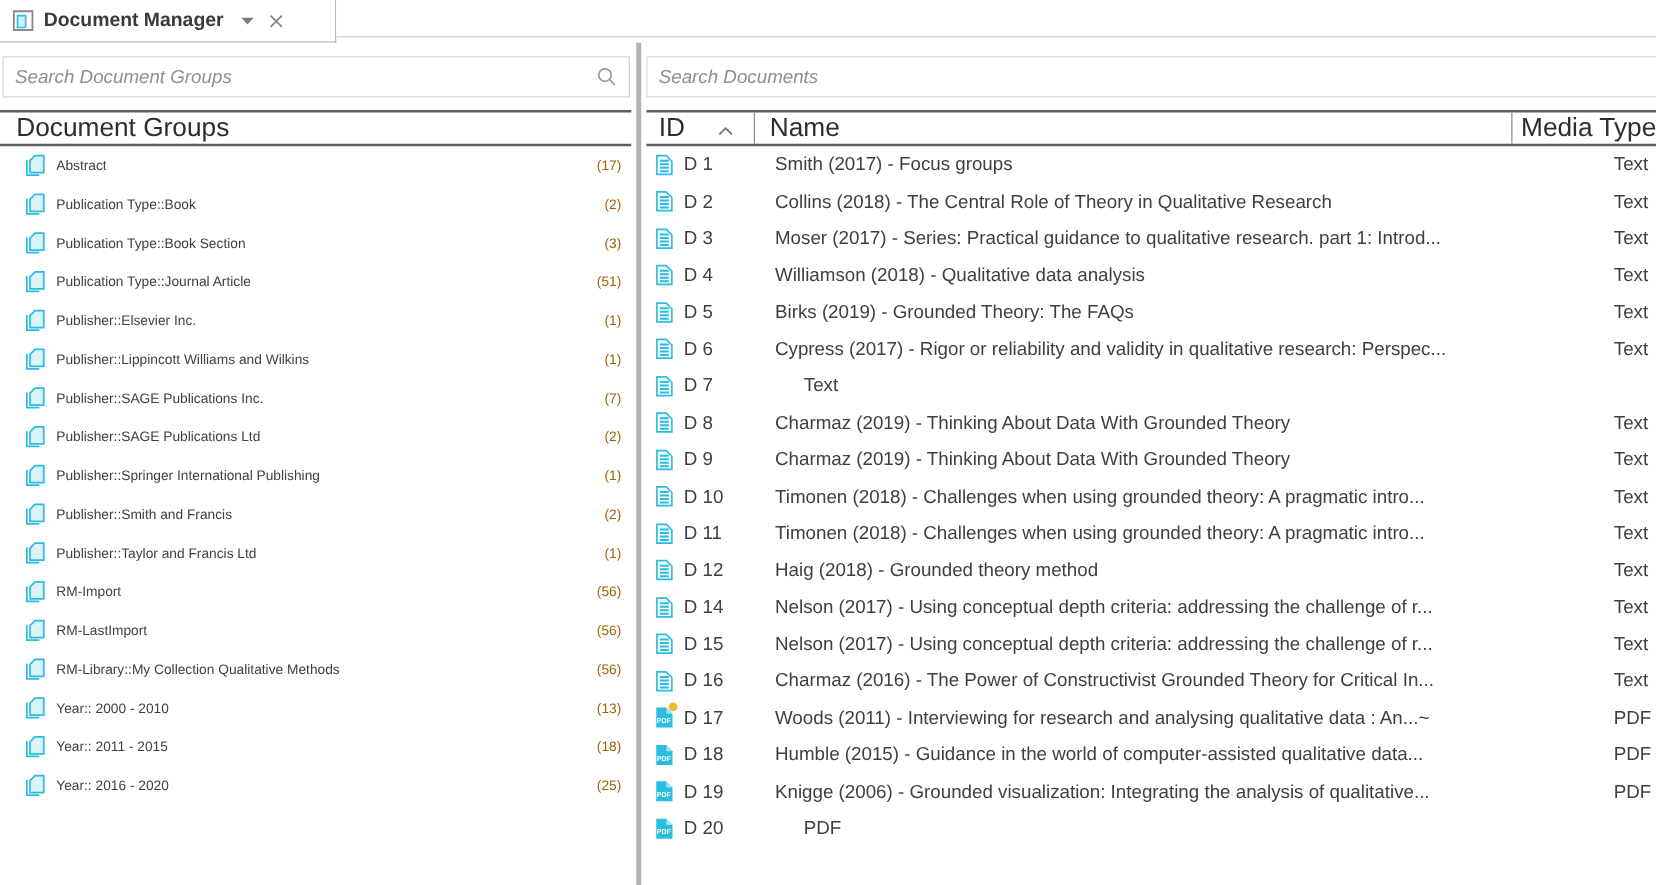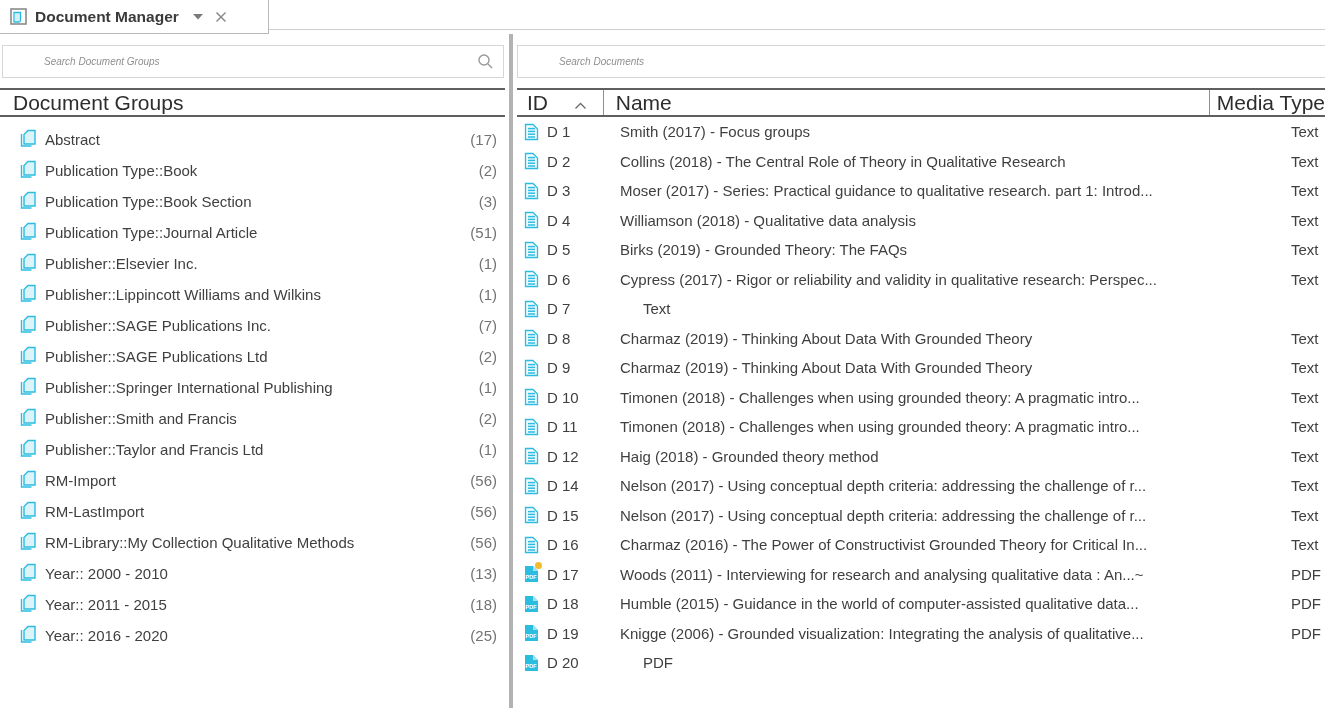--- a/index.html
+++ b/index.html
@@ -24,40 +24,40 @@
   .left-panel { width:505px; flex:0 0 505px; }
   .divider { width:12px; flex:0 0 12px; display:flex; justify-content:center; }
   .divider .bar { width:4px; background:#b3b3b3; height:100%; }
   .right-panel { flex:1; overflow:hidden; }
 
   
   .search-box { height:33px; border:1px solid #d6d6d6; margin:11px 1px 0 2px;
                 display:flex; align-items:center; padding:0 9px; background:#fff; }
   .right-panel .search-box { margin-left:0; margin-right:-10px; }
   .search-box input { flex:1; border:0; outline:0; background:transparent;
-                      font-family:inherit; font-size:10px; color:#4c1d95; min-width:0;margin-left:32px; }
+                      font-family:inherit; font-size:15px; color:#4c1d95; min-width:0; }
   .search-box input::placeholder { color:#8f8f8f; font-style:italic; opacity:1; }
   .search-icon { display:flex; align-items:center; margin-left:8px; }
 
   
   .panel-header { margin-top:10px; height:29px; border-top:2px solid #5f5f5f;
                   border-bottom:2px solid #5f5f5f; display:flex; align-items:stretch;
                   font-size:21px; color:#2d2d2d; }
   .left-panel .panel-header { align-items:center; padding-left:13px; }
   .hcell { display:flex; align-items:center; white-space:nowrap; }
   .hcell-id { width:91px; padding:0 16px 0 10px; border-right:1px solid #8f8f8f;
               justify-content:space-between; }
   .hcell-name { width:648px; padding-left:12px; border-right:1px solid #8f8f8f;text-align:center; }
   .hcell-media { flex:1; padding-left:7px; overflow:visible; }
 
   
-  .group-row { height:31px; display:flex; align-items:flex-end; gap:8px;
-               padding:0 8px 0 19px; font-size:15px; cursor:default; }
+  .group-row { height:31px; display:flex; align-items:center; gap:8px;
+               padding:0 8px 0 19px; font-size:11px; cursor:default; }
   .group-label { white-space:nowrap; overflow:hidden; }
-  .group-count { margin-left:auto; color:#737373; }
+  .group-count { margin-left:auto; color:#a16207; }
 
   
   .doc-row { height:29.5px; display:flex; align-items:center; font-size:15px; cursor:default; }
   .cell-id { width:91px; flex:0 0 91px; padding-left:7px; display:flex; align-items:center; gap:8px; }
   .cell-name { width:648px; flex:0 0 648px; padding-left:12px; white-space:nowrap; overflow:hidden; }
   .cell-media { flex:1; padding-left:7px; white-space:nowrap;margin-left:28px; }
 
   .icon-wrap { display:flex; align-items:center; position:relative; flex:0 0 auto; }
   .memo-dot { position:absolute; top:-3px; right:-3px; width:7px; height:7px;
               border-radius:50%; background:#f3ba2b; }

